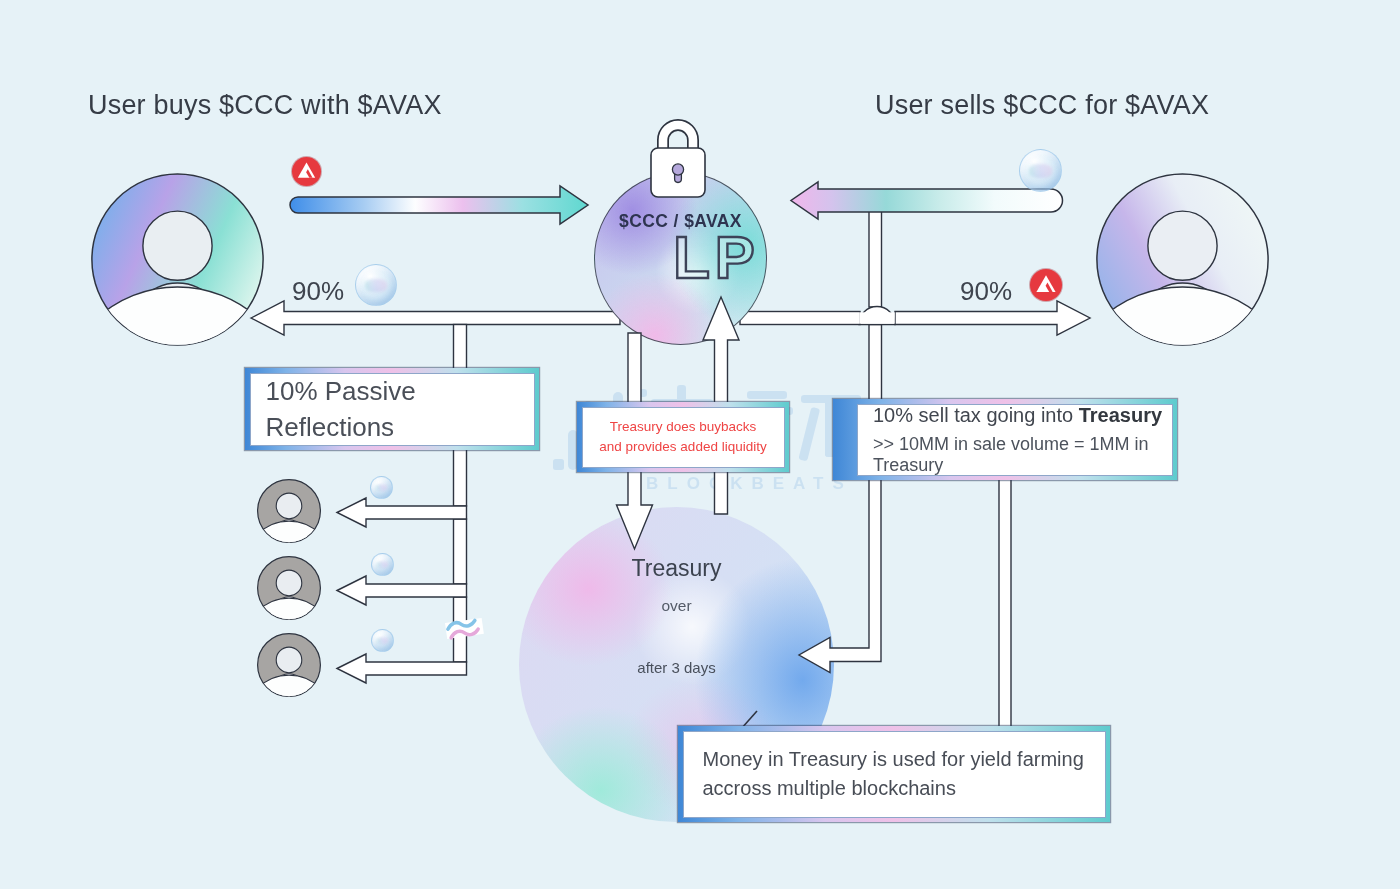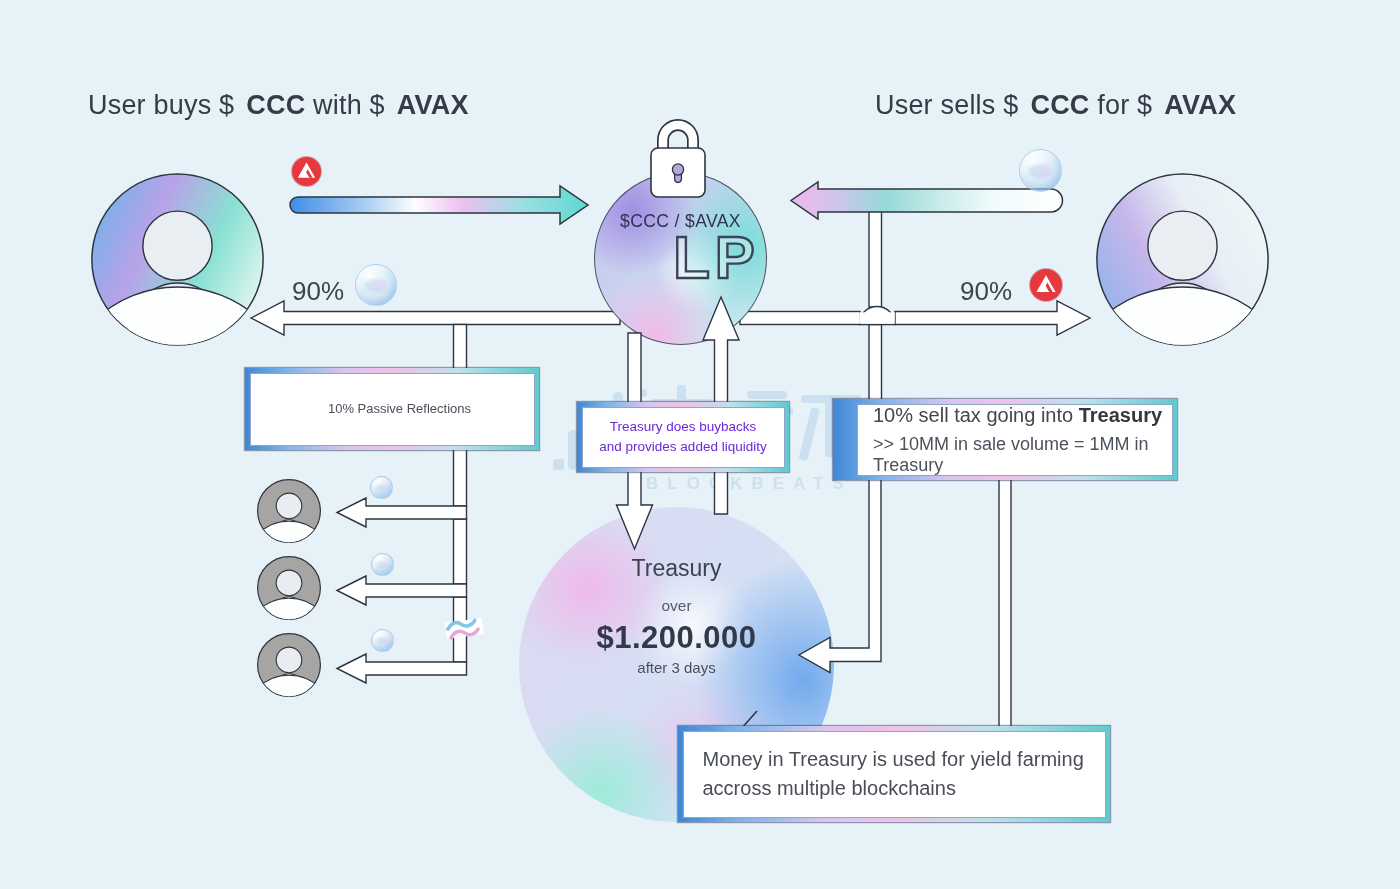--- a/index.html
+++ b/index.html
@@ -8,21 +8,21 @@
     background:#e6f2f7;
     font-family:"Liberation Sans","DejaVu Sans",sans-serif;
     position:relative;overflow:hidden;
     color:#3b414b;
   }
   *{box-sizing:border-box;}
   .abs{position:absolute;}
 
   
   .heading{font-size:27px;color:#363c46;letter-spacing:.2px;z-index:6;white-space:nowrap;}
-  .heading b{font-weight:700;margin-left:12px;}
+  .heading b{font-weight:400;}
 
   
   .pct{font-size:26px;color:#3e444e;z-index:6;}
 
   
   .wm{z-index:1;opacity:.5;color:#b2d1ec;}
   .wm-en{font-size:17px;font-weight:700;letter-spacing:9px;color:#b2d1ec;opacity:.5;z-index:1;}
   .wm-cn-text{font-size:0;position:absolute;}
 
   
@@ -34,21 +34,21 @@
   .circle{border-radius:50%;z-index:3;}
   .lp-circle{
     width:173px;height:173px;border:1.4px solid rgba(46,52,64,.8);
     background:
       radial-gradient(95px 95px at 22% 22%, rgba(158,140,226,.95), rgba(158,140,226,0) 68%),
       radial-gradient(110px 120px at 88% 42%, rgba(113,220,214,.9), rgba(113,220,214,0) 70%),
       radial-gradient(100px 95px at 35% 95%, rgba(242,184,232,.95), rgba(242,184,232,0) 66%),
       radial-gradient(70px 70px at 60% 58%, rgba(255,255,255,.85), rgba(255,255,255,0) 60%),
       linear-gradient(135deg,#c6c0ee,#cfeef0);
   }
-  .lp-pair{top:38px;width:100%;text-align:center;font-size:17.5px;font-weight:400;color:#2e3450;letter-spacing:.4px;}
+  .lp-pair{top:38px;width:100%;text-align:center;font-size:17.5px;font-weight:700;color:#2e3450;letter-spacing:.4px;}
   .lp-word{top:50px;width:100%;text-align:center;font-size:60px;font-weight:700;letter-spacing:5px;
     color:rgba(255,255,255,.32);margin-left:36px;-webkit-text-stroke:2.4px #3d4358;}
   .treasury-circle{
     width:315px;height:315px;
     background:
       radial-gradient(120px 110px at 22% 26%, rgba(240,184,233,.95), rgba(240,184,233,0) 70%),
       radial-gradient(150px 170px at 90% 55%, rgba(104,163,236,.9), rgba(104,163,236,0) 72%),
       radial-gradient(130px 120px at 26% 90%, rgba(150,236,214,.85), rgba(150,236,214,0) 70%),
       radial-gradient(110px 100px at 58% 76%, rgba(238,186,232,.6), rgba(238,186,232,0) 70%),
       radial-gradient(90px 90px at 55% 38%, rgba(255,255,255,.8), rgba(255,255,255,0) 65%),
@@ -80,22 +80,22 @@
   
   .gbox{
     z-index:5;padding:4.5px;
     background:linear-gradient(90deg,#3f87d6 0%,#7fb3e8 14%,#d9c6ee 34%,#efc1e8 50%,#bfe0ec 72%,#5ecbce 100%);
     box-shadow:0 0 0 1.2px rgba(45,62,95,.5);
   }
   .gbox-inner{
     background:#fff;border:1px solid #8ea6c9;width:100%;height:100%;
     display:flex;flex-direction:column;justify-content:center;
   }
-  .bx-reflections .gbox-inner{padding-left:15px;font-size:13px;line-height:1.4;color:#4a4f58;text-align:center;}
-  .bx-buybacks .gbox-inner{align-items:center;font-size:13.5px;line-height:1.5;color:#6d28d9;text-align:center;}
+  .bx-reflections .gbox-inner{padding-left:15px;font-size:26px;line-height:1.4;color:#4a4f58;}
+  .bx-buybacks .gbox-inner{align-items:center;font-size:13.5px;line-height:1.5;color:#ef4444;text-align:center;}
   .bx-selltax .gbox-inner{padding-left:15px;color:#41464f;}
   .bx-selltax .l1{font-size:20px;}
   .bx-selltax .l1 b{font-weight:700;color:#33383f;}
   .bx-selltax .l2{font-size:18px;color:#4c525c;margin-top:7px;}
   .bx-yield .gbox-inner{padding-left:19px;font-size:20px;line-height:1.45;color:#484d56;}
 </style>
 </head>
 <body>
 
 <svg class="abs layer wm" style="left:545px;top:383px;z-index:1;" width="330" height="120" viewBox="0 0 330 120" fill="currentColor">
@@ -264,21 +264,20 @@
 </svg>
 
 <div class="abs circle lp-circle" style="left:594px;top:172px;">
   <div class="abs lp-pair">$CCC / $AVAX</div>
   <div class="abs lp-word">LP</div>
 </div>
 
 <div class="abs circle treasury-circle" style="left:519px;top:507px;">
   <div class="abs tr-title">Treasury</div>
   <div class="abs tr-over">over</div>
-  <div class="abs tr-amount">$1.200.000</div>
   <div class="abs tr-after">after 3 days</div>
 </div>
 
 <div class="abs bubble" style="left:355px;top:264px;width:42px;height:42px;"></div>
 <div class="abs bubble" style="left:1019px;top:149px;width:43px;height:43px;"></div>
 <div class="abs bubble" style="left:370px;top:476px;width:23px;height:23px;"></div>
 <div class="abs bubble" style="left:371px;top:553px;width:23px;height:23px;"></div>
 <div class="abs bubble" style="left:371px;top:629px;width:23px;height:23px;"></div>
 
 <div class="abs avax" style="left:292px;top:157px;width:29px;height:29px;">

